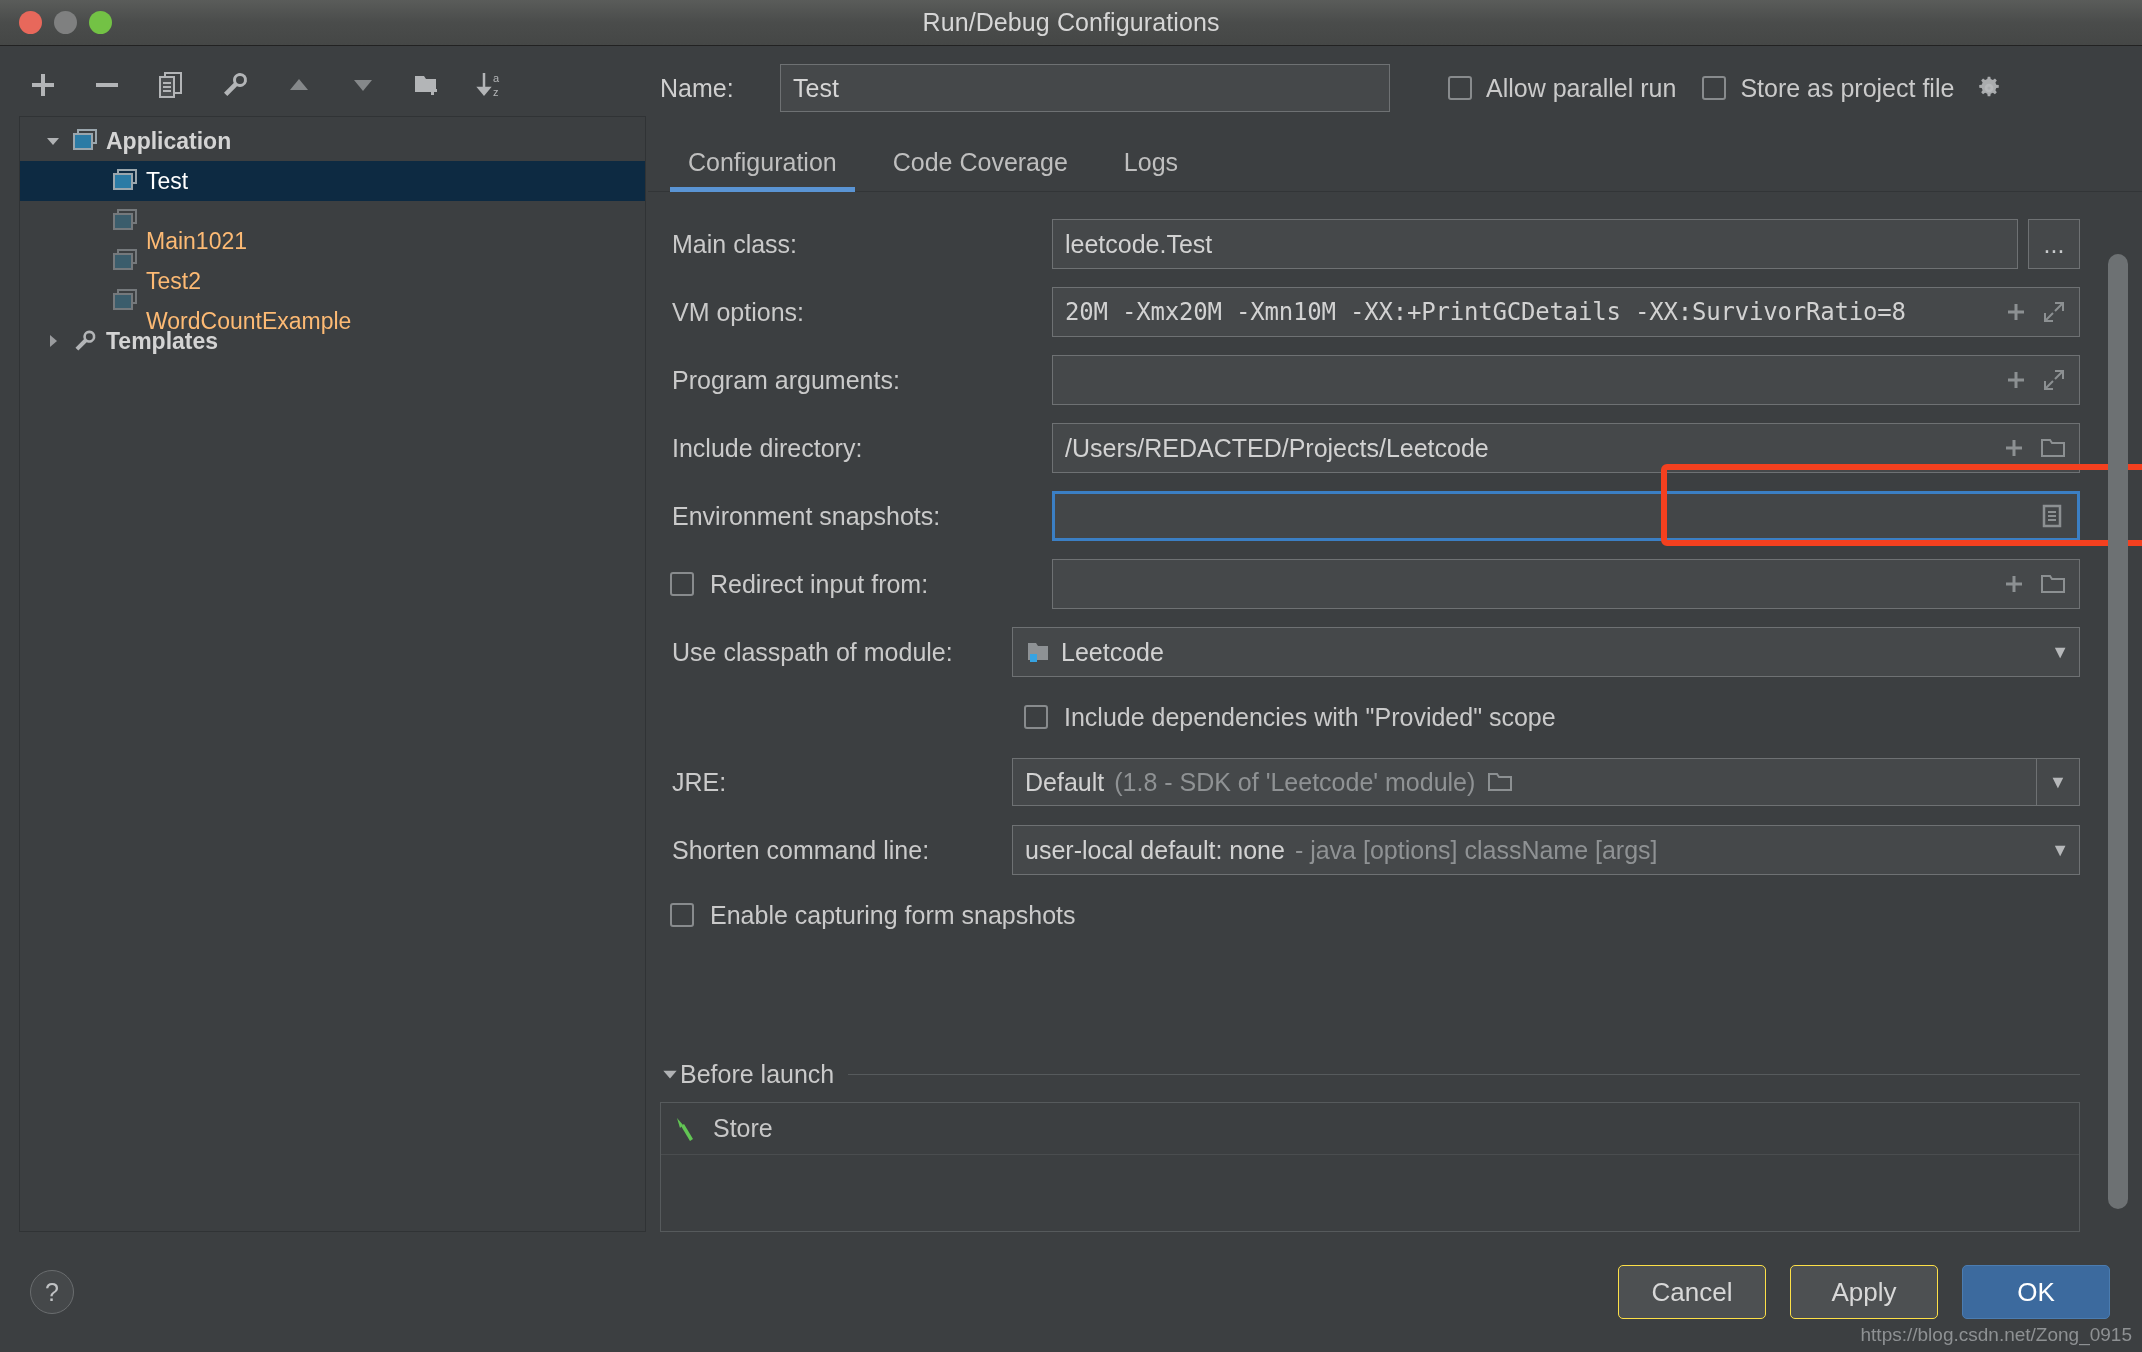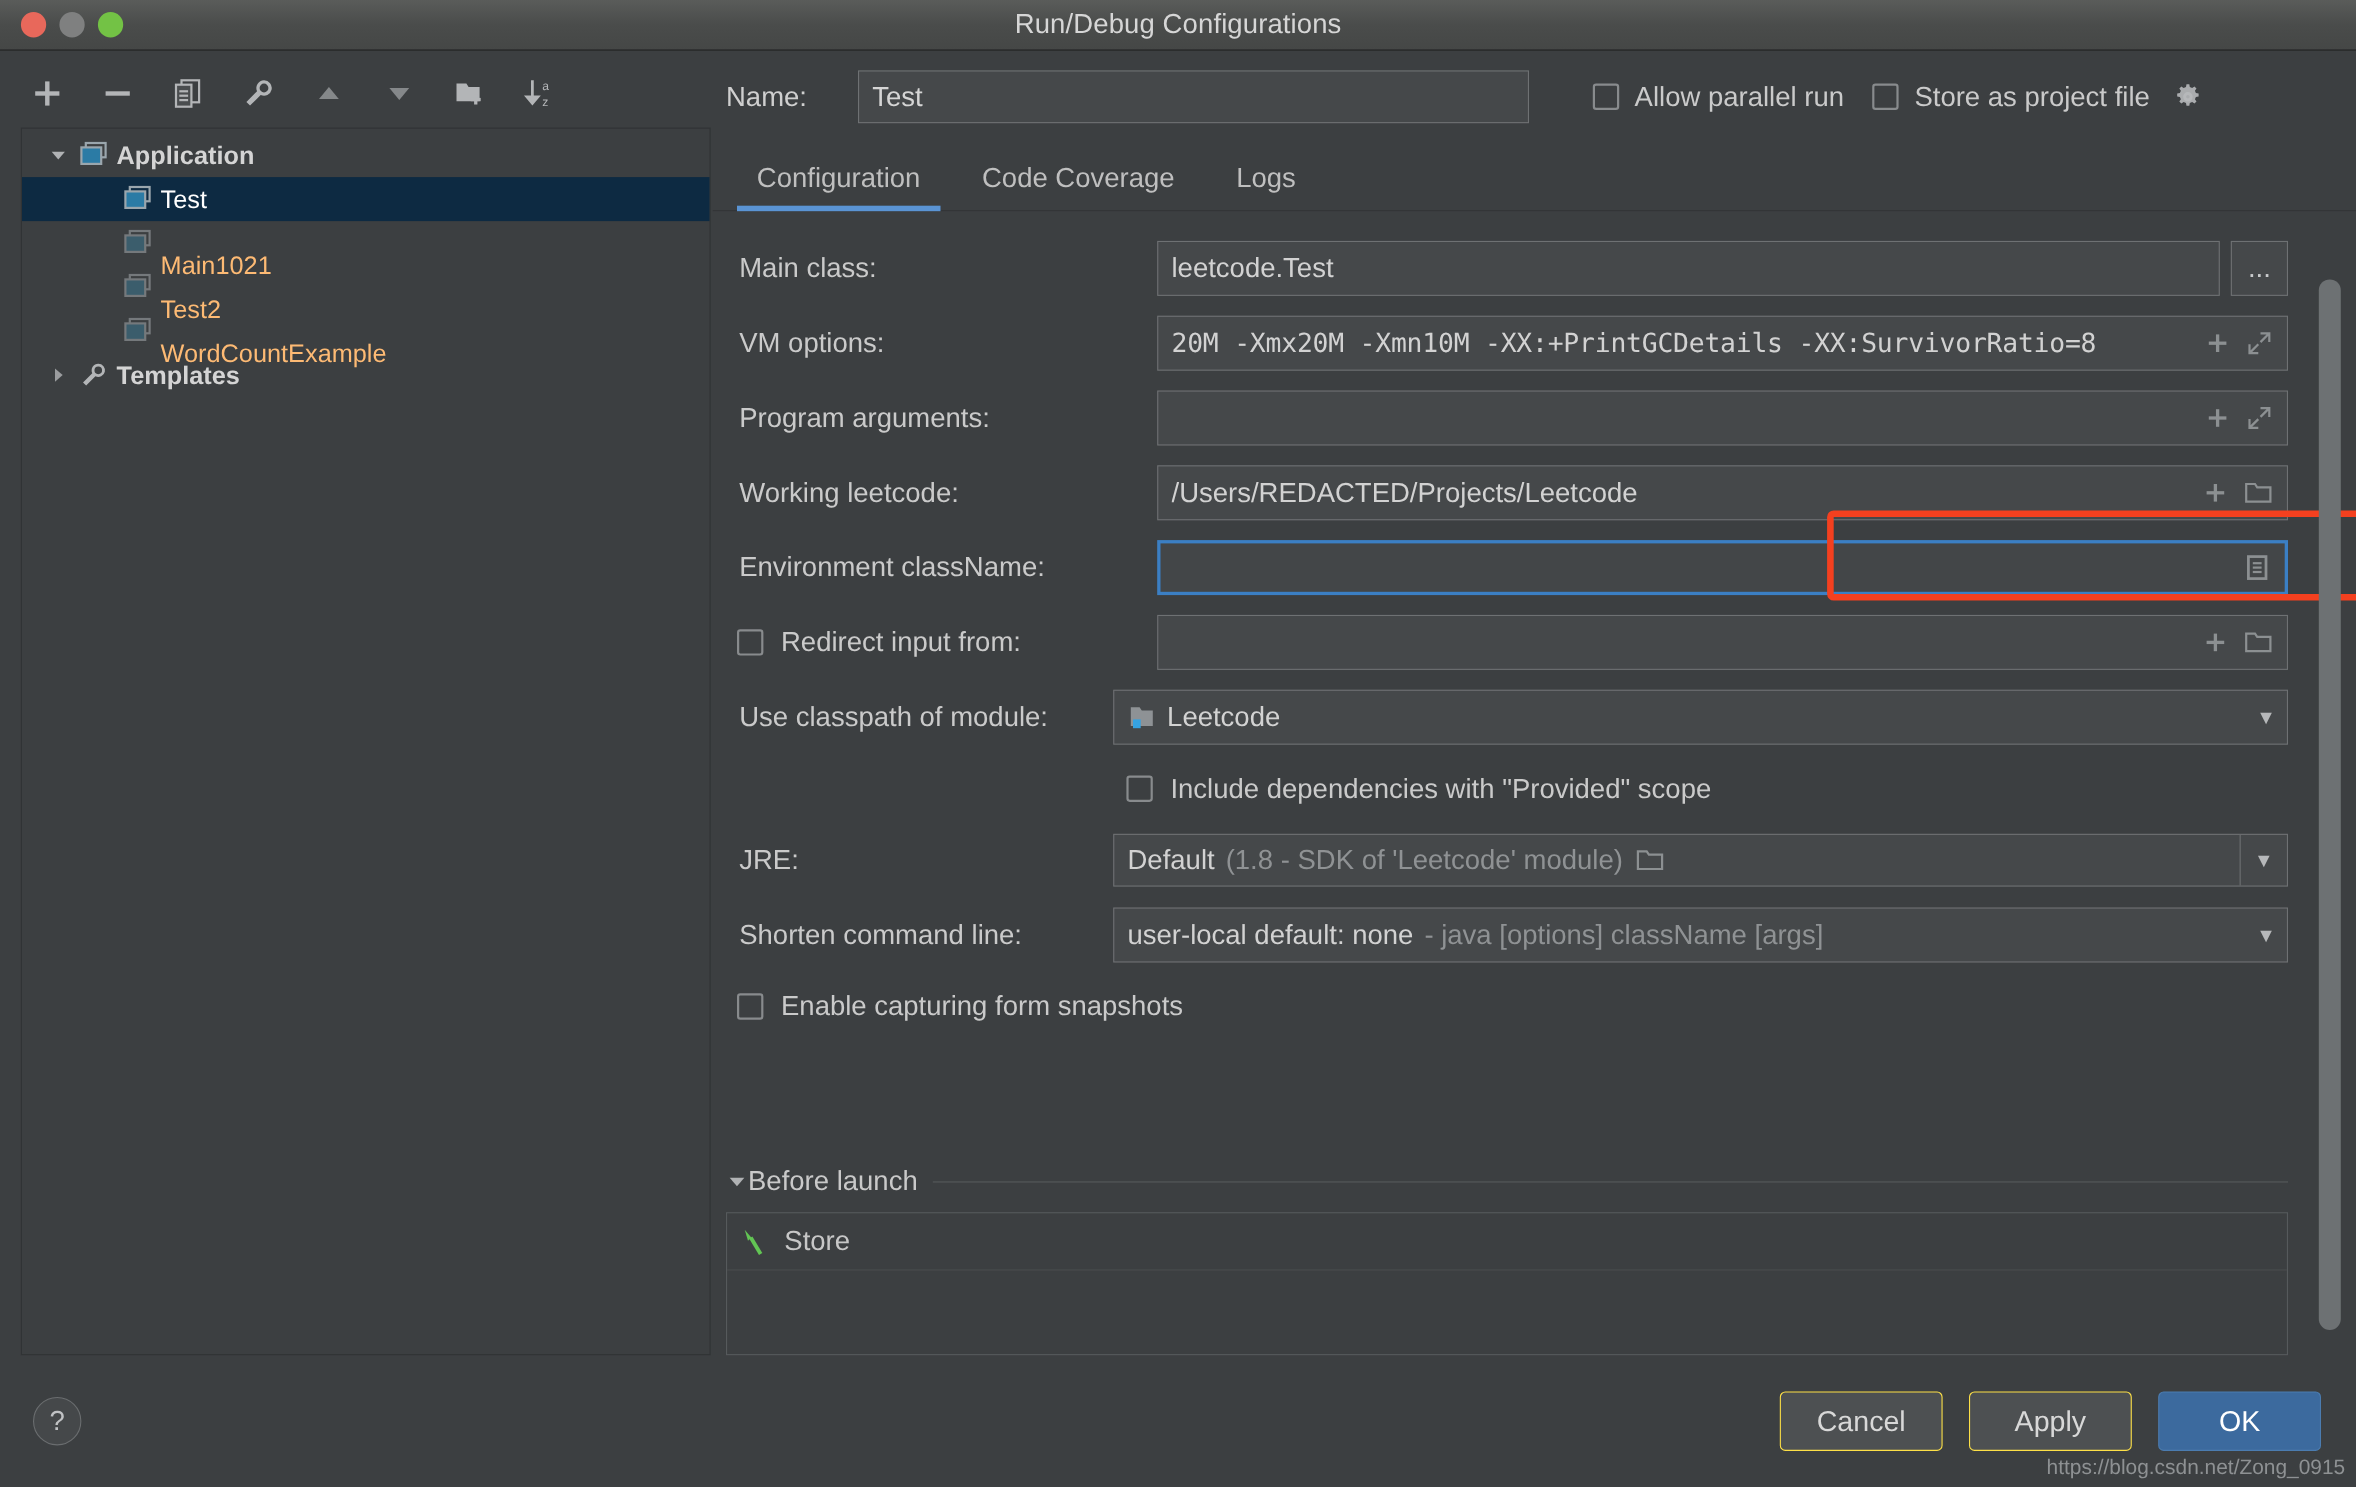--- a/index.html
+++ b/index.html
@@ -456,39 +456,39 @@
               </span>
               <span class="fld-btn">
                 <svg width="24" height="24" viewBox="0 0 24 24">
                     <path d="M13 3h8v8M21 3l-8 8M11 21H3v-8M3 21l8-8" stroke="#8c9092" stroke-width="2" fill="none"></path>
                   </svg>
               </span>
             </div>
           </div>
 
           <div class="row">
-            <div class="lbl">Working leetcode:</div>
+            <div class="lbl">Include directory:</div>
             <div class="field">
               <span class="val">/Users/REDACTED/Projects/Leetcode</span>
               <span class="fld-btn">
                 <svg width="24" height="24" viewBox="0 0 24 24">
                     <rect x="10.5" y="4" width="3" height="16" fill="#8c9092"></rect>
                     <rect x="4" y="10.5" width="16" height="3" fill="#8c9092"></rect>
                   </svg>
               </span>
               <span class="fld-btn">
                 <svg width="26" height="24" viewBox="0 0 26 24">
                     <path d="M2 4h8l2 3h12v13H2z" fill="none" stroke="#8c9092" stroke-width="2"></path>
                   </svg>
               </span>
             </div>
           </div>
 
           <div class="row">
-            <div class="lbl">Environment className:</div>
+            <div class="lbl">Environment snapshots:</div>
             <div class="field focused">
               <span class="val"></span>
               <span class="fld-btn">
                 <svg width="24" height="26" viewBox="0 0 24 26">
                     <rect x="4" y="3" width="16" height="20" fill="none" stroke="#8c9092" stroke-width="2.5"></rect>
                     <rect x="8" y="8" width="8" height="2" fill="#8c9092"></rect>
                     <rect x="8" y="12" width="8" height="2" fill="#8c9092"></rect>
                     <rect x="8" y="16" width="8" height="2" fill="#8c9092"></rect>
                   </svg>
               </span>

